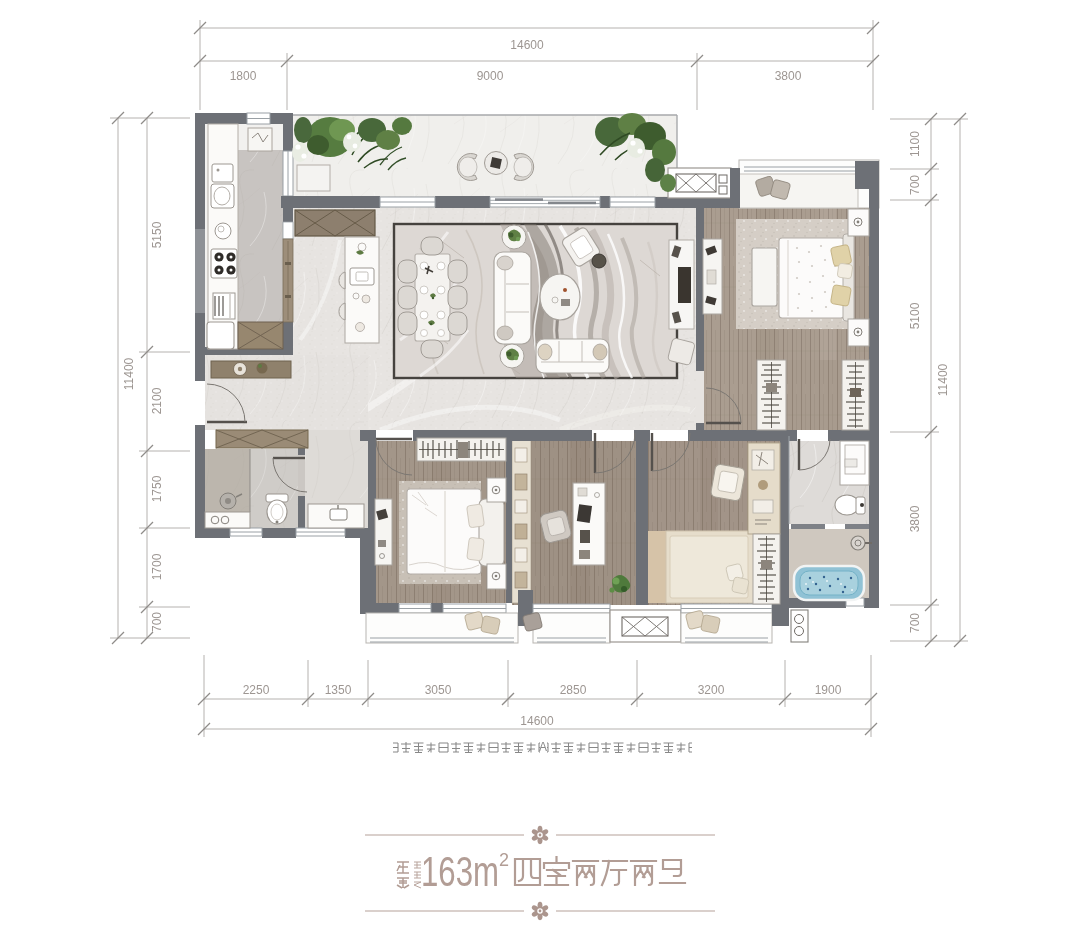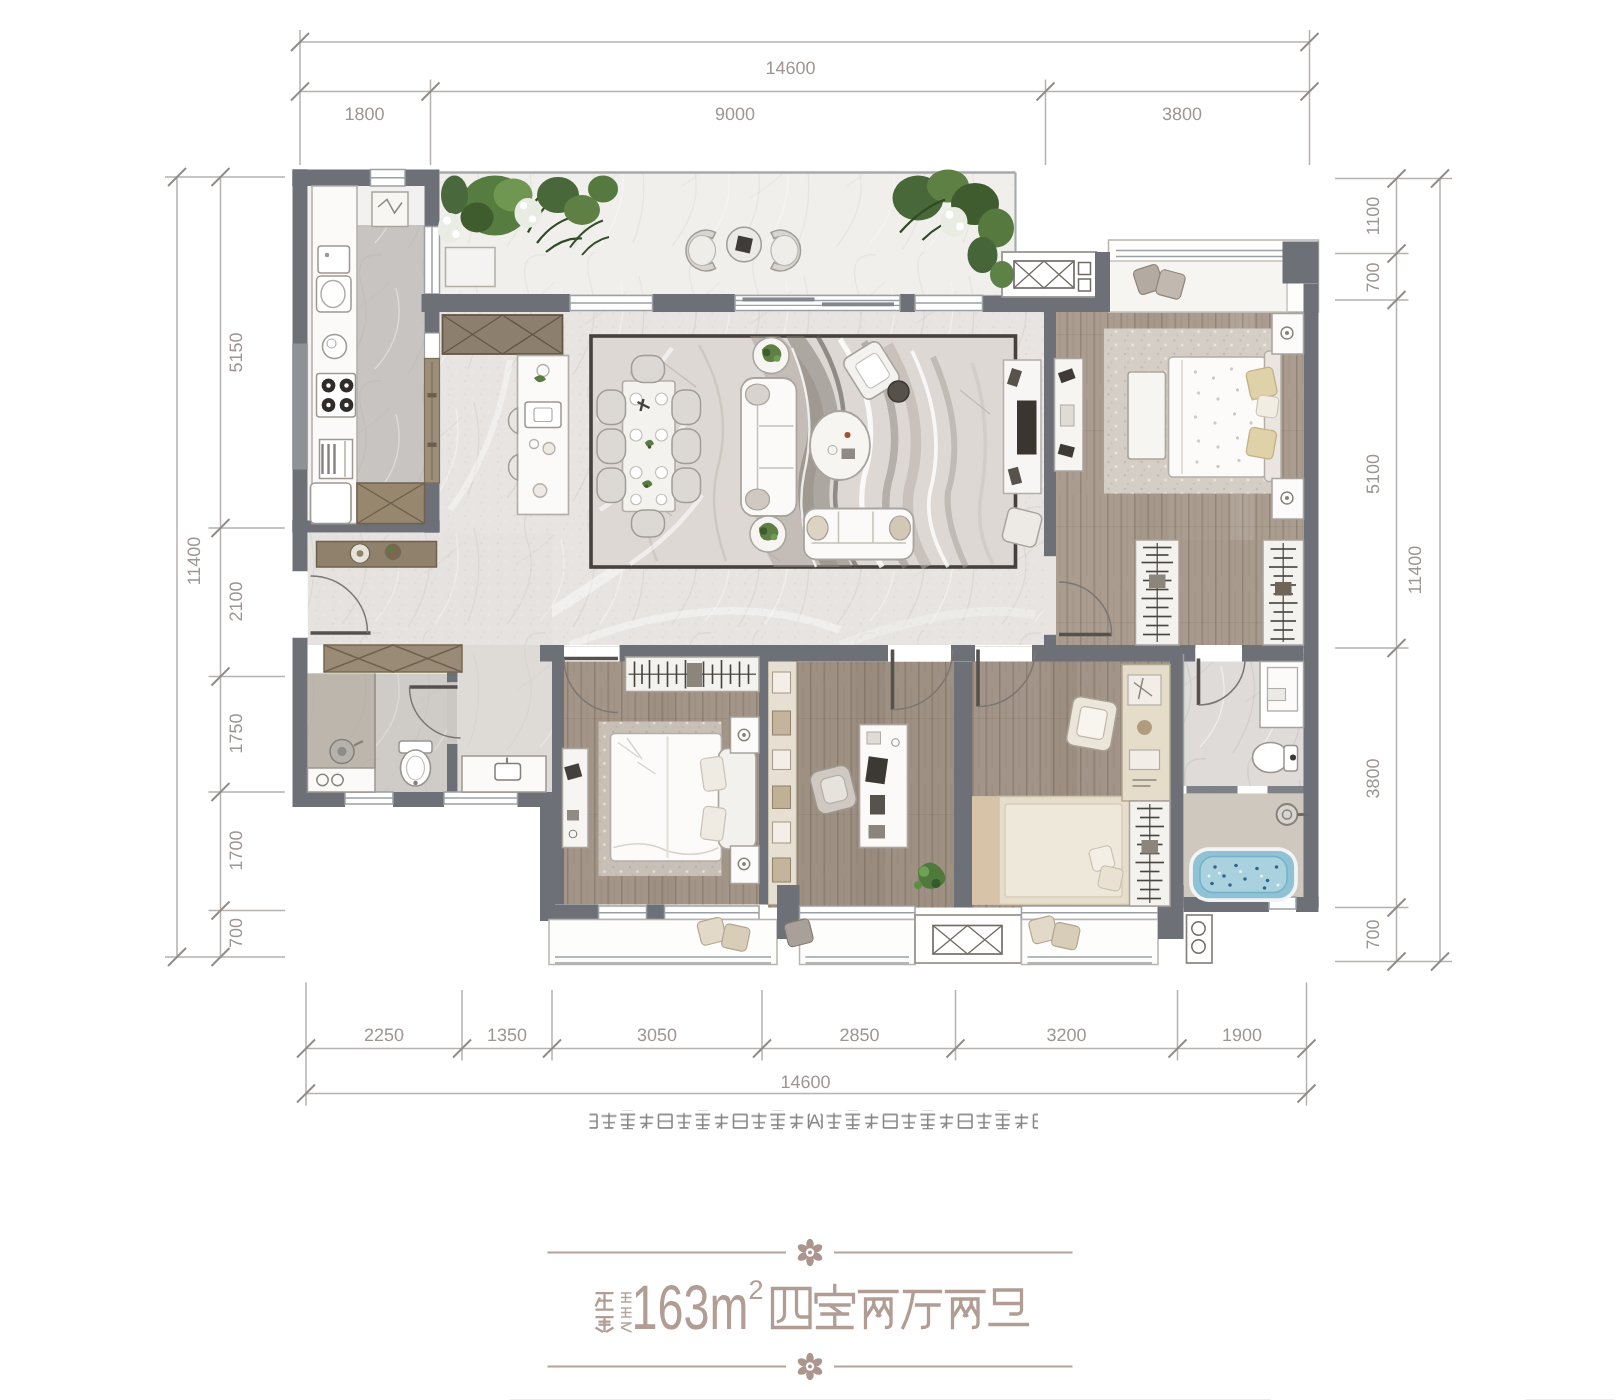--- a/index.html
+++ b/index.html
@@ -1,16 +1,16 @@
 <!DOCTYPE html>
 <html><head>
 <meta charset="utf-8">
 <style>
 html,body{margin:0;padding:0;background:#fff;font-family:"Liberation Sans",sans-serif;}
-#stage{position:relative;width:1076px;height:933px;background:#a3a3a3;overflow:hidden;}
+#stage{position:relative;width:1076px;height:933px;background:#4d7c0f;overflow:hidden;}
 svg{display:block;}
 </style>
 </head>
 <body>
 <div id="stage">
 <svg width="1080" height="933" viewBox="0 0 1080 933">
 <defs>
 <pattern id="pl" width="9" height="64" patternUnits="userSpaceOnUse">
 <line x1="0.5" y1="0" x2="0.5" y2="64" stroke="rgba(72,56,42,0.24)" stroke-width="1"></line>
 <line x1="4.5" y1="10" x2="4.5" y2="64" stroke="rgba(72,56,42,0.11)" stroke-width="0.7"></line>

